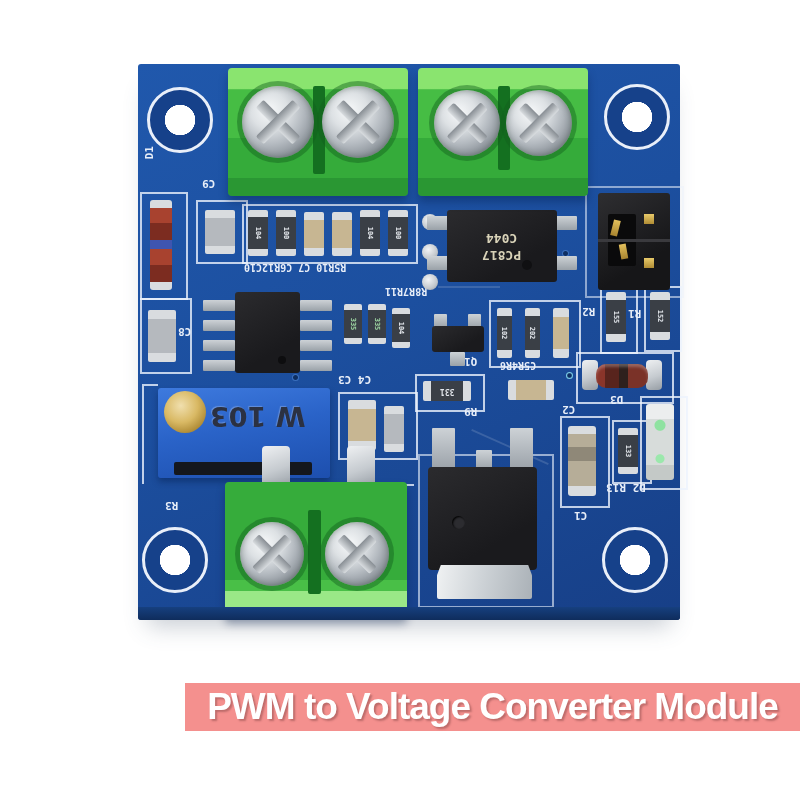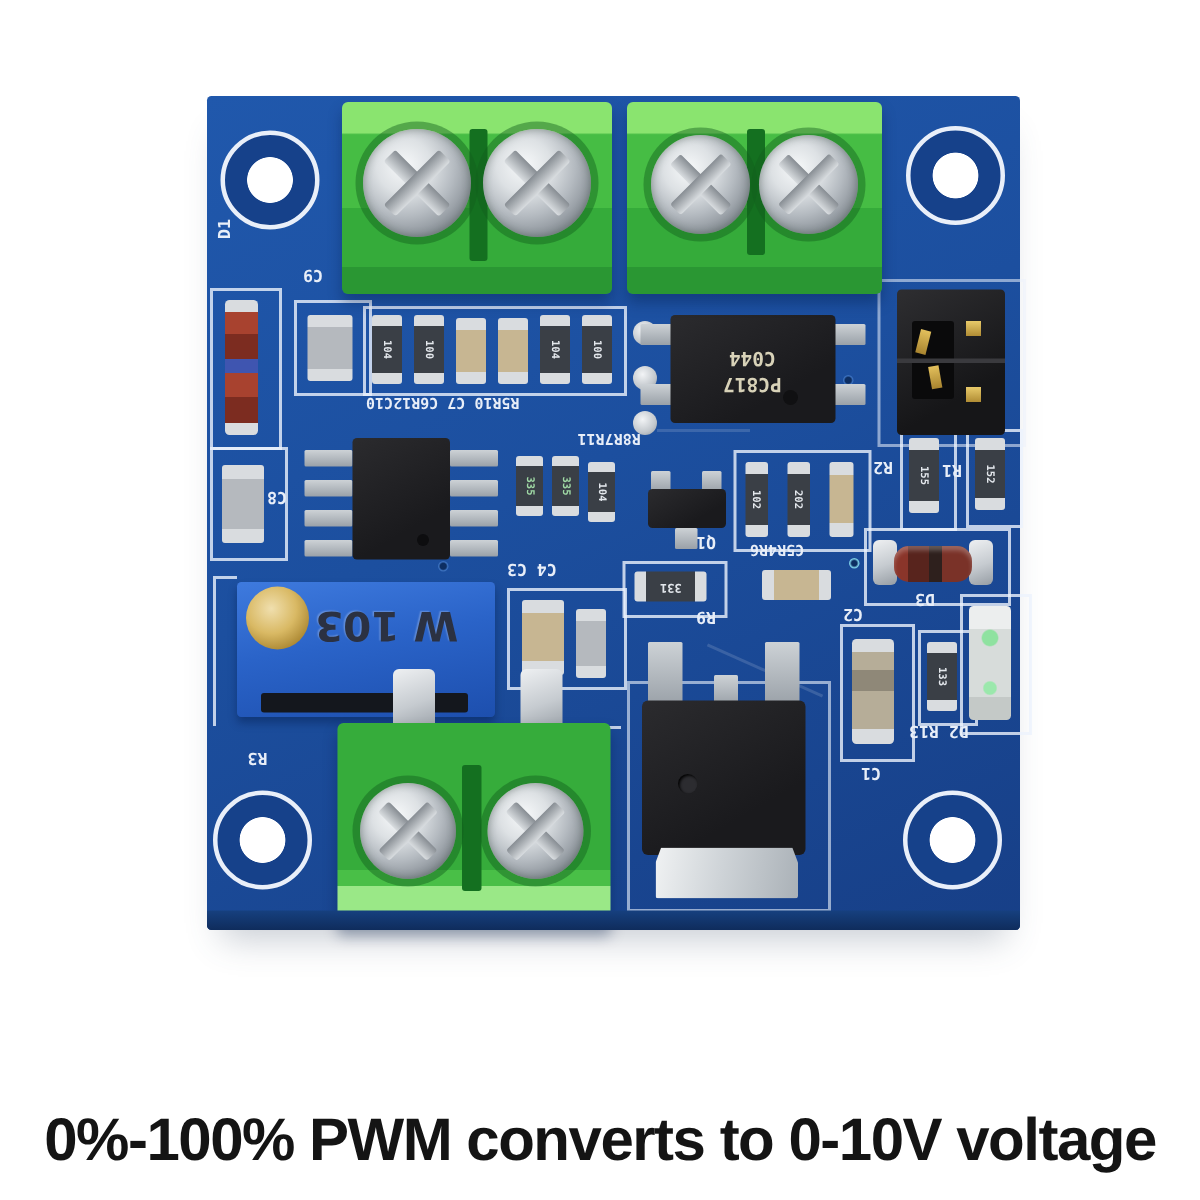--- a/index.html
+++ b/index.html
@@ -264,15 +264,17 @@
     </div>
     <div class="term bot" style="left:87px;top:418px;width:182px;height:136px;">
       <div class="slot" style="left:83px;top:28px;width:13px;height:84px;"></div>
       <div class="screw" style="left:15px;top:40px;width:64px;height:64px;"></div>
       <div class="screw" style="left:100px;top:40px;width:64px;height:64px;"></div>
     </div>
 
     <div class="board-side"></div>
   </div>
 
-  <div id="subtitle">0%-100% PWM converts to 0-10V voltage</div>
+  <div id="banner">
+    <span>PWM to Voltage Converter Module</span>
+  </div>
 
 </div>
 
 </body></html>

